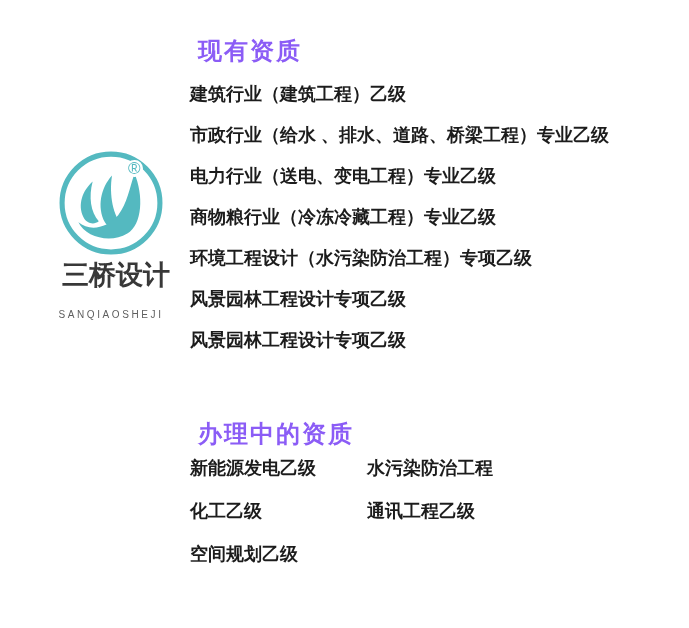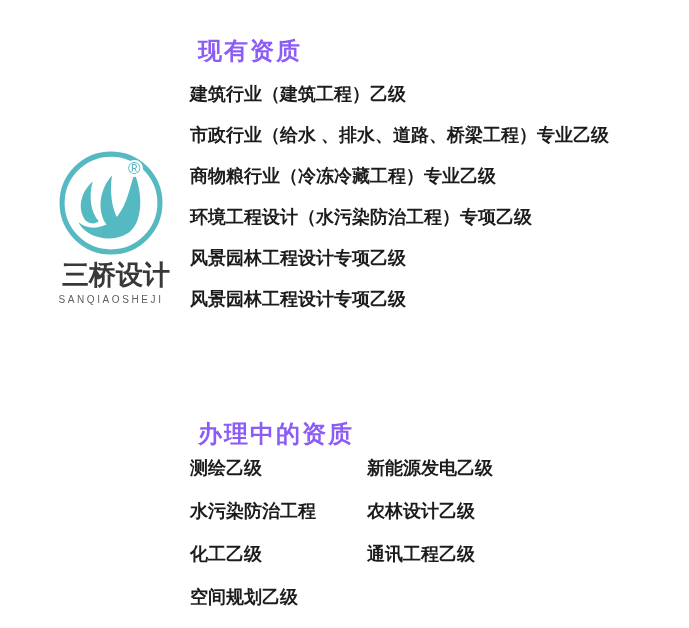--- a/index.html
+++ b/index.html
@@ -48,21 +48,21 @@
     margin-top: 5px;
     font-size: 27px;
     font-weight: 700;
     letter-spacing: 0px;
     color: #383838;
     line-height: 1.1;
     white-space: nowrap;
     margin-left: 8px;
   }
   .brand-en {
-    margin-top: 3px;
+    margin-top: 18px;
     font-size: 10px;
     font-weight: 400;
     letter-spacing: 2.6px;
     color: #5e5e5e;
     white-space: nowrap;
   }
 
   
   .section-heading {
     position: absolute;
@@ -120,31 +120,30 @@
       <span class="reg-mark">®</span>
     </div>
     <div class="brand-cn">三桥设计</div>
     <div class="brand-en">SANQIAOSHEJI</div>
   </div>
 
   <div class="section-heading heading-existing">现有资质</div>
   <div class="qual-list">
     <div class="qual-item">建筑行业（建筑工程）乙级</div>
     <div class="qual-item">市政行业（给水 、排水、道路、桥梁工程）专业乙级</div>
+    <div class="qual-item">电力行业（送电、变电工程）专业乙级</div>
     <div class="qual-item">商物粮行业（冷冻冷藏工程）专业乙级</div>
     <div class="qual-item">环境工程设计（水污染防治工程）专项乙级</div>
     <div class="qual-item">风景园林工程设计专项乙级</div>
     <div class="qual-item">风景园林工程设计专项乙级</div>
   </div>
 
   <div class="section-heading heading-pending">办理中的资质</div>
   <div class="pending-grid">
-    <div class="qual-item">测绘乙级</div>
     <div class="qual-item">新能源发电乙级</div>
     <div class="qual-item">水污染防治工程</div>
-    <div class="qual-item">农林设计乙级</div>
     <div class="qual-item">化工乙级</div>
     <div class="qual-item">通讯工程乙级</div>
     <div class="qual-item">空间规划乙级</div>
     <div class="qual-item"></div>
   </div>
 
 </div>
 
 </body></html>

